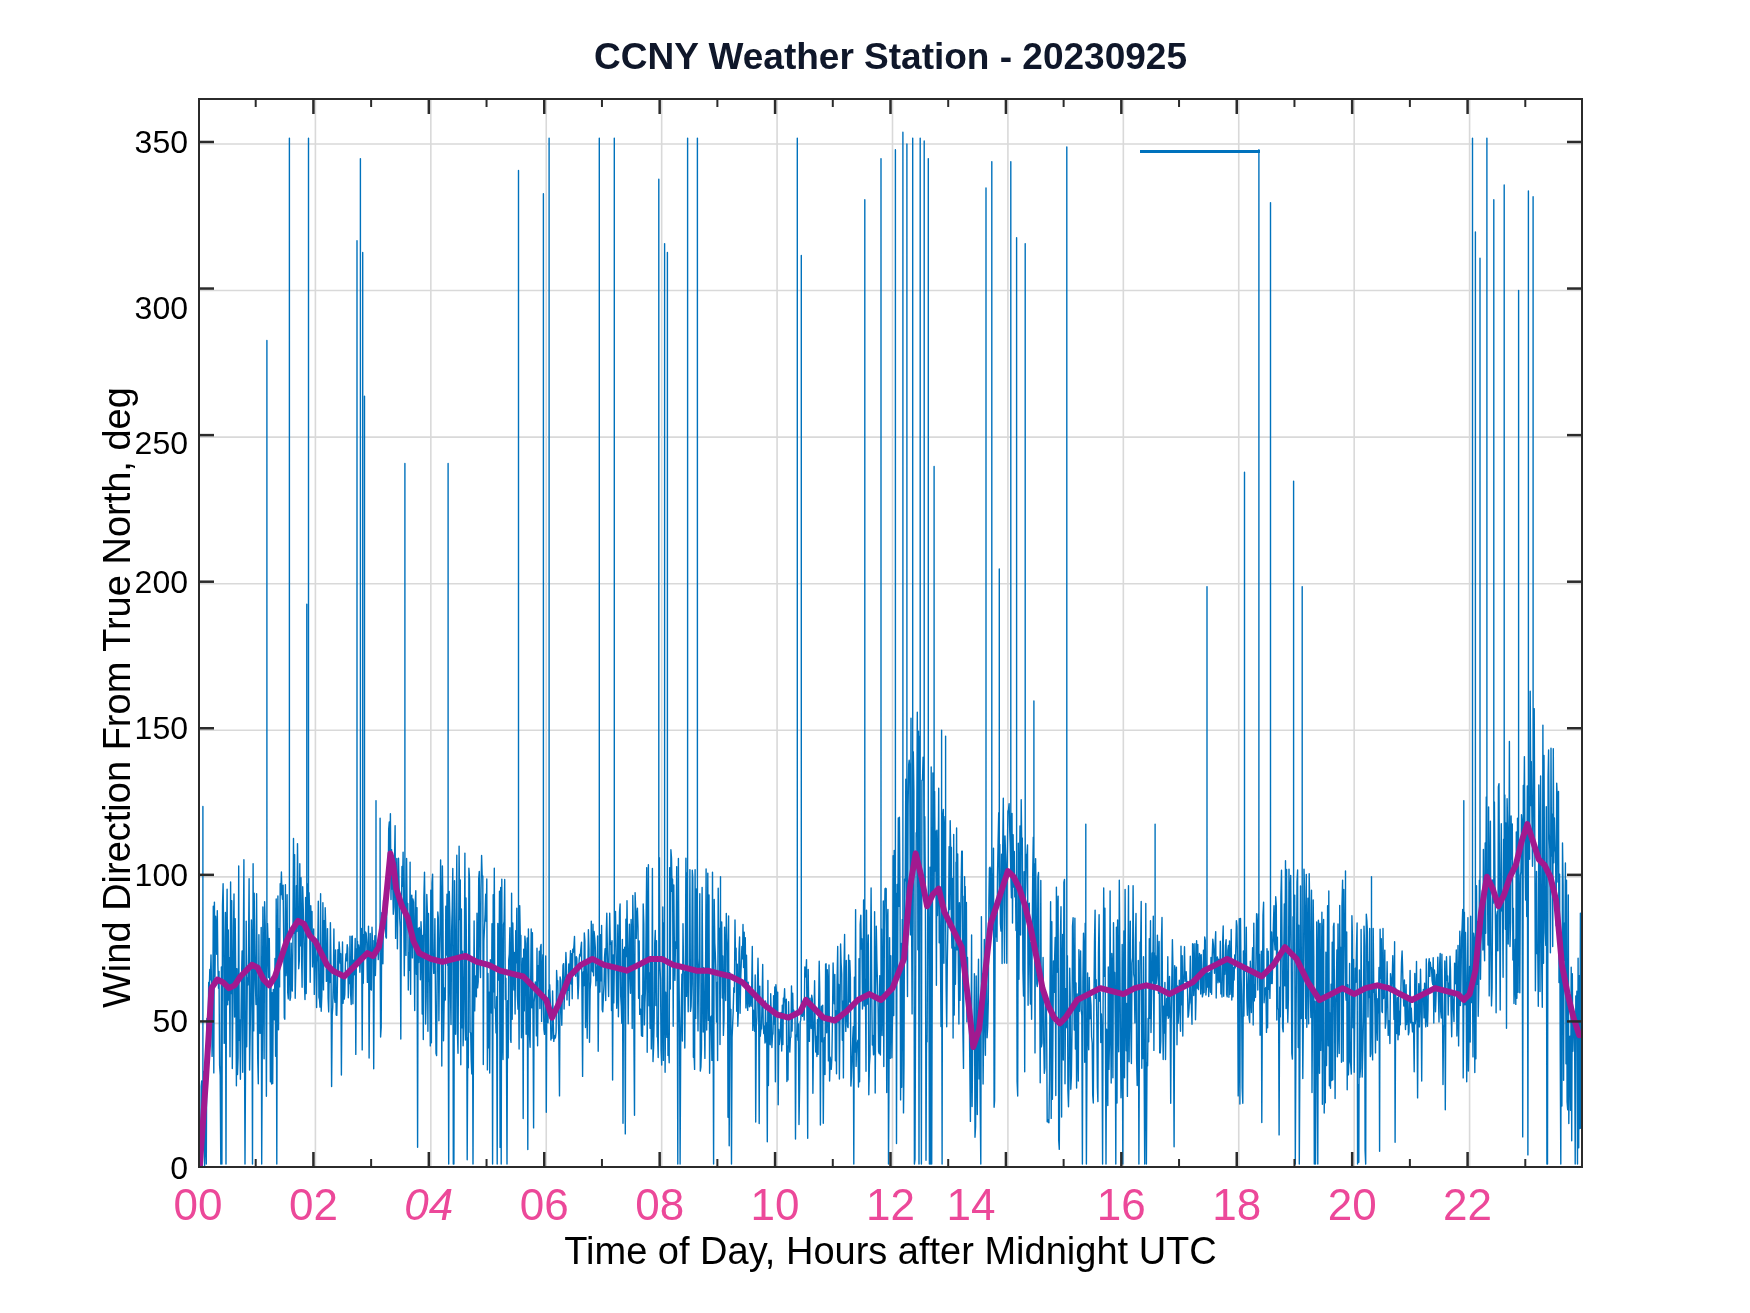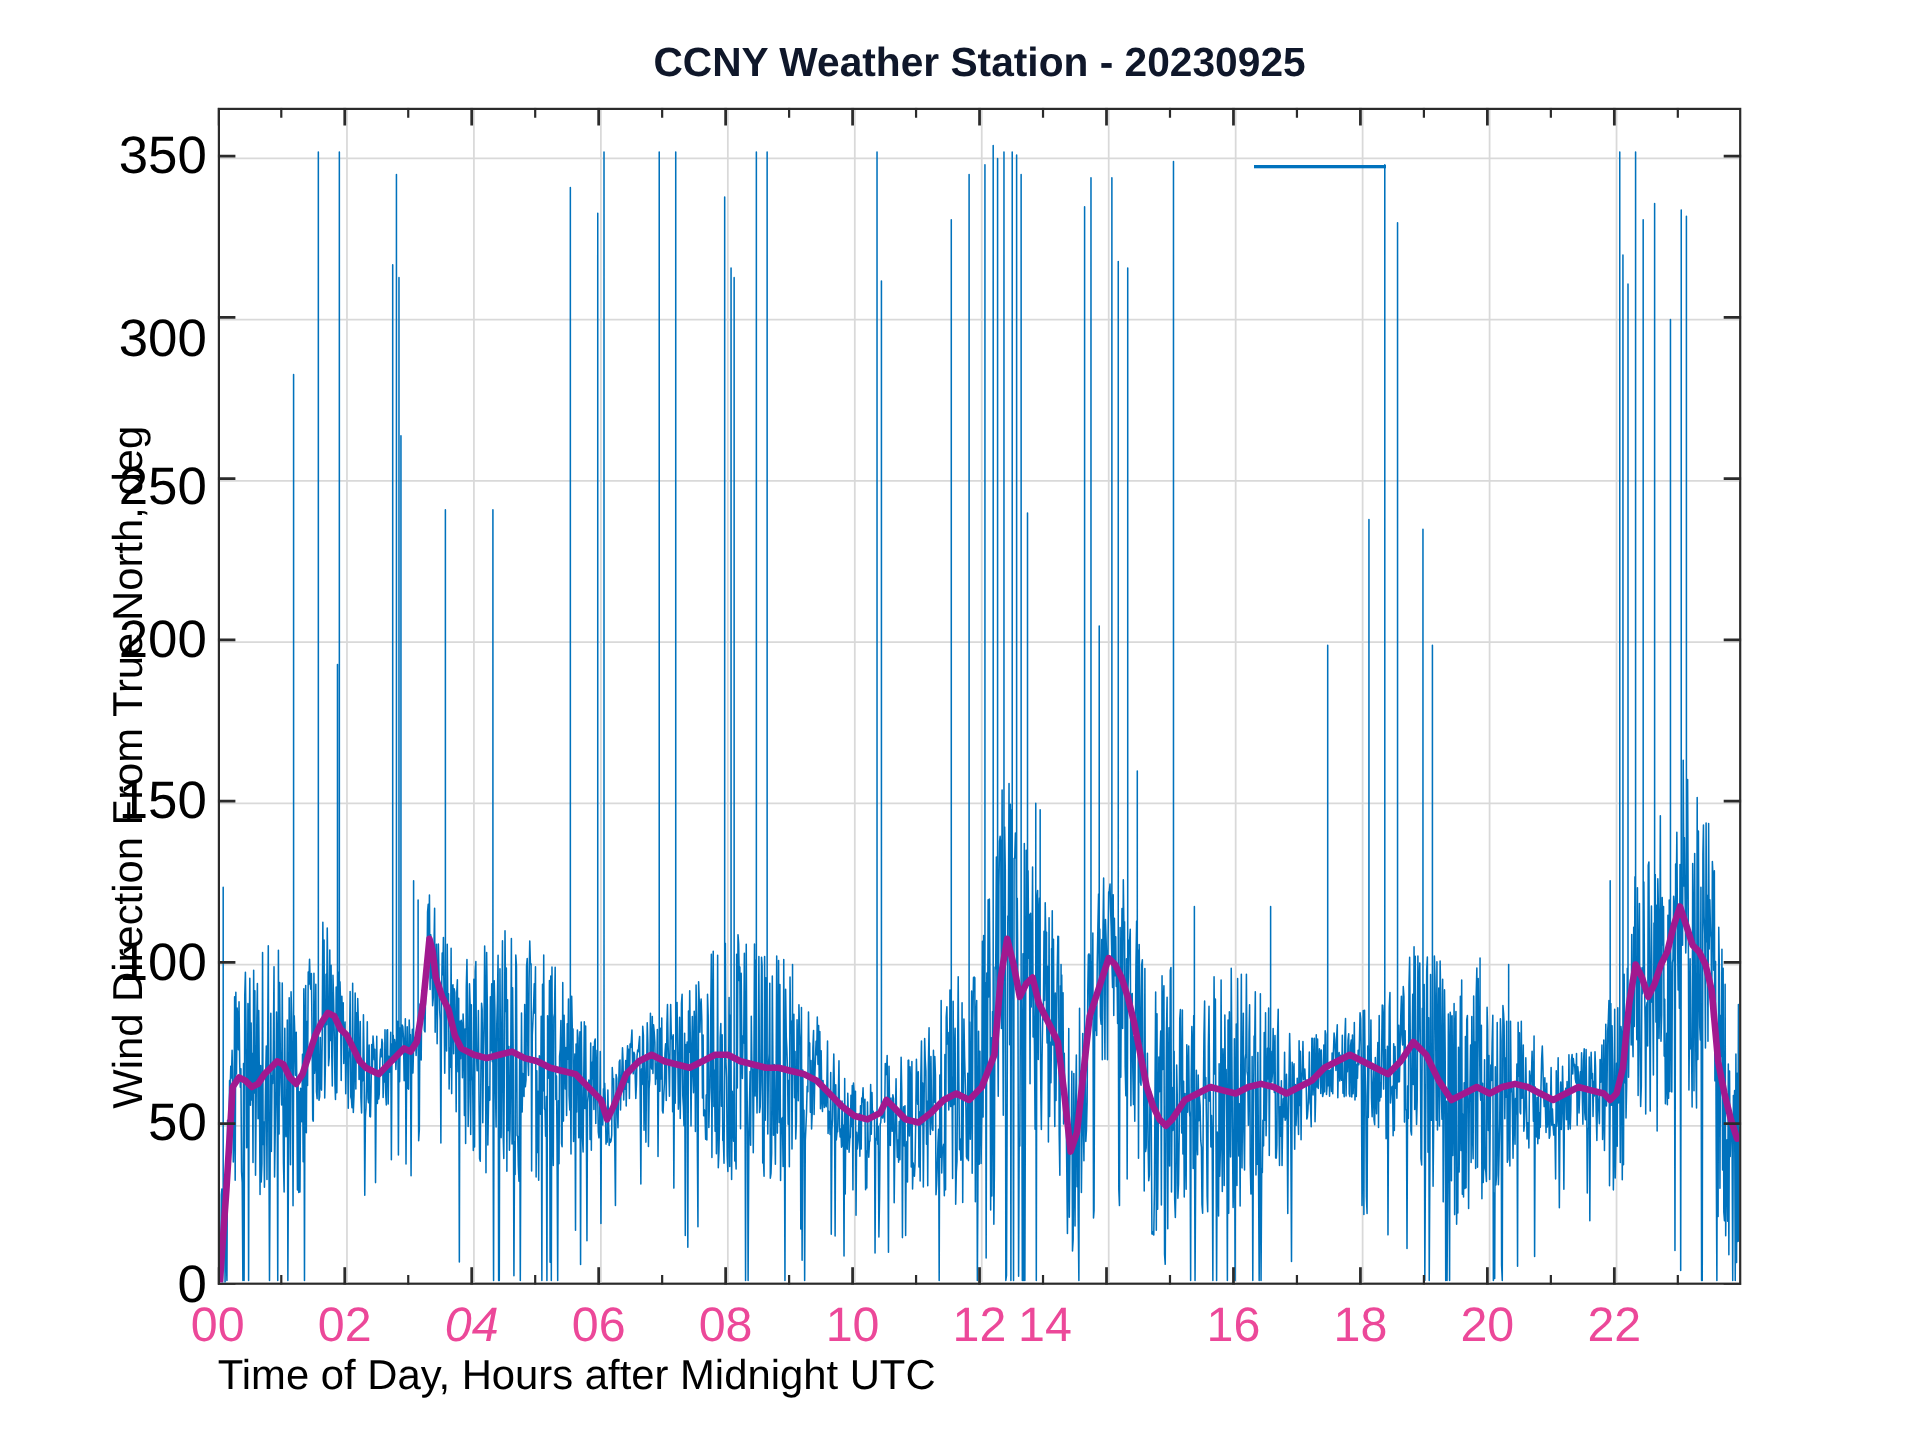--- a/index.html
+++ b/index.html
@@ -35,21 +35,21 @@
   }
   #grid-layer, #series-layer { position:absolute; inset:0; }
   #grid-layer svg, #series-layer svg { display:block; }
 
   
   .ytick {
     position:absolute;
     right:1562px;
     text-align:right;
     width:130px;
-    font-size:48px;
+    font-size:32px;
     color:#000000;
     transform:translateY(-50%);
     white-space:nowrap;
   }
   .xtick {
     position:absolute;
     top:1180px;
     text-align:center;
     width:90px;
     font-size:44px;
@@ -66,20 +66,21 @@
     font-size:38px;
     color:#000000;
     white-space:nowrap;
     left:96px;
     top:1008px;
   }
   #xlabel {
     position:absolute;
     left:198px; top:1230px;
     width:1385px;
+    text-align:center;
     font-size:38px;
     color:#000000;
     white-space:nowrap;
   }
 
   
   #legend {
     position:absolute;
     left:1140px; top:120px;
     width:430px; height:62px;
@@ -217,21 +218,21 @@
       <div class="ytick" style="top: 141.973px;">350</div>
     </div>
   <div id="xtick-labels">
       <div class="xtick" style="left: 198px;">00</div>
       <div class="xtick" style="left: 313.417px;">02</div>
       <div class="xtick" style="left: 428.833px; font-style: italic;">04</div>
       <div class="xtick" style="left: 544.25px;">06</div>
       <div class="xtick" style="left: 659.667px;">08</div>
       <div class="xtick" style="left: 775.083px;">10</div>
       <div class="xtick" style="left: 890.5px;">12</div>
-      <div class="xtick" style="left: 950px;">14</div>
+      <div class="xtick" style="left: 971px;">14</div>
       <div class="xtick" style="left: 1121.33px;">16</div>
       <div class="xtick" style="left: 1236.75px;">18</div>
       <div class="xtick" style="left: 1352.17px;">20</div>
       <div class="xtick" style="left: 1467.58px;">22</div>
     </div>
 
   <div id="ylabel">Wind Direction From True North, deg</div>
   <div id="xlabel">Time of Day, Hours after Midnight UTC</div>
 
   <div id="legend">

